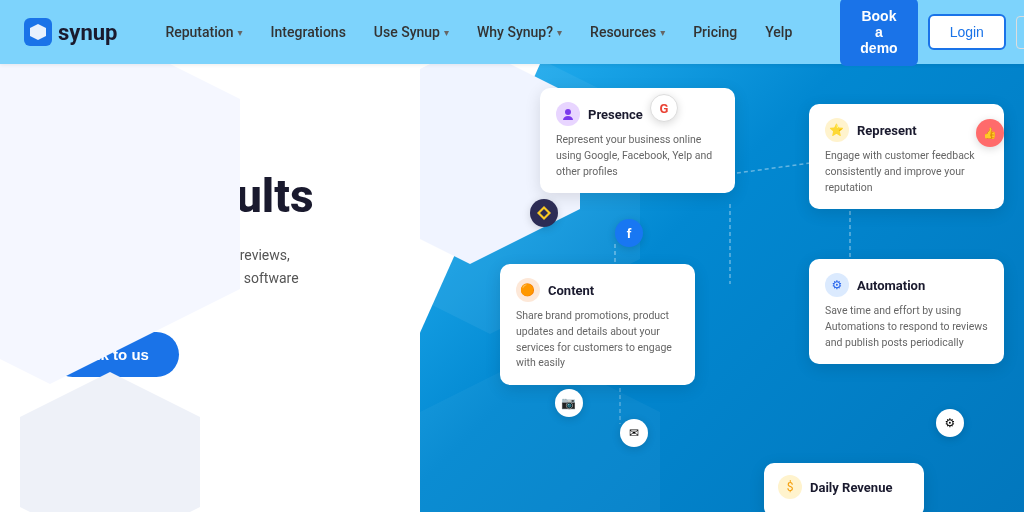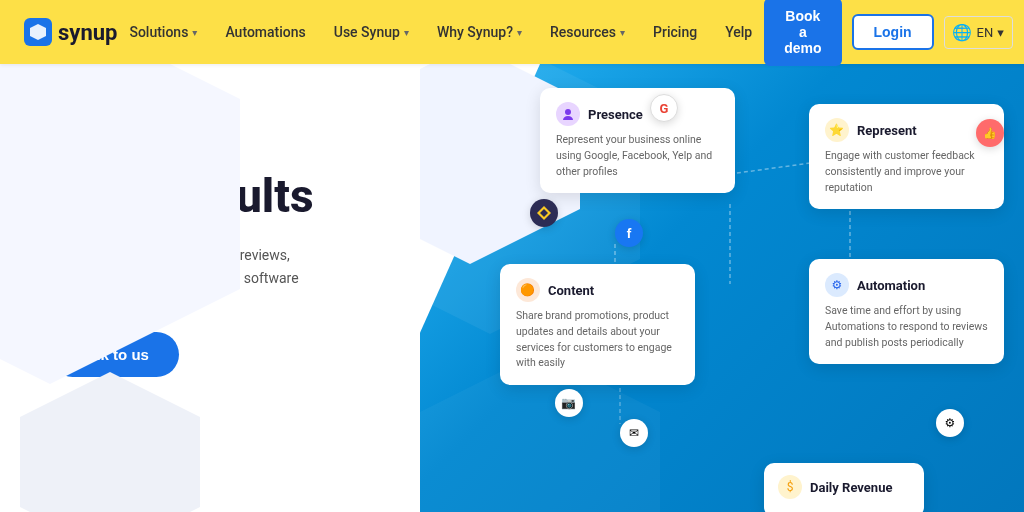--- a/index.html
+++ b/index.html
@@ -1,22 +1,22 @@
 <!DOCTYPE html>
 <html><head>
   <meta charset="utf-8">
   <style>
     * { margin: 0; padding: 0; box-sizing: border-box; }
     body { font-family: -apple-system, BlinkMacSystemFont, 'Segoe UI', Roboto, sans-serif; width: 1024px; height: 512px; overflow: hidden; background: #fff; }
 
     
     header {
       display: flex; align-items: center; justify-content: space-between;
-      padding: 0 24px; height: 64px; background: #fde047;
-      box-shadow: 0 1px 4px rgba(0,0,0,0.08); position: relative; z-index: 10;
+      padding: 0 24px; height: 64px; background: #7dd3fc;
+      box-shadow: 0 1px 4px rgba(0,0,0,0.08); position: relative; z-index: 10; gap: 36px;
     }
     .logo {
       display: flex; align-items: center; gap: 6px; text-decoration: none;
     }
     .logo-icon {
       width: 28px; height: 28px; background: #1a73e8; border-radius: 6px;
       display: flex; align-items: center; justify-content: center; color: #fff; font-size: 14px; font-weight: bold;
     }
     .logo-text { font-size: 22px; font-weight: 700; color: #1a1a2e; }
     nav { display: flex; align-items: center; gap: 4px; }
@@ -26,21 +26,21 @@
       display: flex; align-items: center; gap: 4px;
     }
     .nav-arrow { font-size: 10px; color: #666; }
     .header-actions { display: flex; align-items: center; gap: 10px; }
     .btn-demo {
       background: #1a73e8; color: #fff; border: none; padding: 10px 20px;
       border-radius: 6px; font-size: 14px; font-weight: 600; cursor: pointer;
     }
     .btn-login {
       background: #fff; color: #1a73e8; border: 2px solid #1a73e8; padding: 8px 20px;
-      border-radius: 6px; font-size: 14px; font-weight: 700; cursor: pointer;
+      border-radius: 6px; font-size: 14px; font-weight: 400; cursor: pointer;
     }
     .lang-selector {
       display: flex; align-items: center; gap: 4px; font-size: 13px; color: #333;
       cursor: pointer; padding: 6px 8px; border: 1px solid #ddd; border-radius: 4px;
     }
     .flag { font-size: 16px; }
 
     
     main {
       display: flex; height: calc(512px - 64px); position: relative; overflow: hidden;
@@ -172,25 +172,25 @@
     <div class="logo-icon">
       <svg width="18" height="18" viewBox="0 0 18 18" fill="none">
         <polygon points="9,1 17,5 17,13 9,17 1,13 1,5" fill="white" opacity="0.9"></polygon>
       </svg>
     </div>
     <span class="logo-text">synup</span>
   </a>
 
   <nav>
     <a href="#">
-      <span>Solutions</span>
+      <span>Reputation</span>
       <span class="nav-arrow">▾</span>
     </a>
     <a href="#">
-      <span>Automations</span>
+      <span>Integrations</span>
     </a>
     <a href="#">
       <span>Use Synup</span>
       <span class="nav-arrow">▾</span>
     </a>
     <a href="#">
       <span>Why Synup?</span>
       <span class="nav-arrow">▾</span>
     </a>
     <a href="#">

